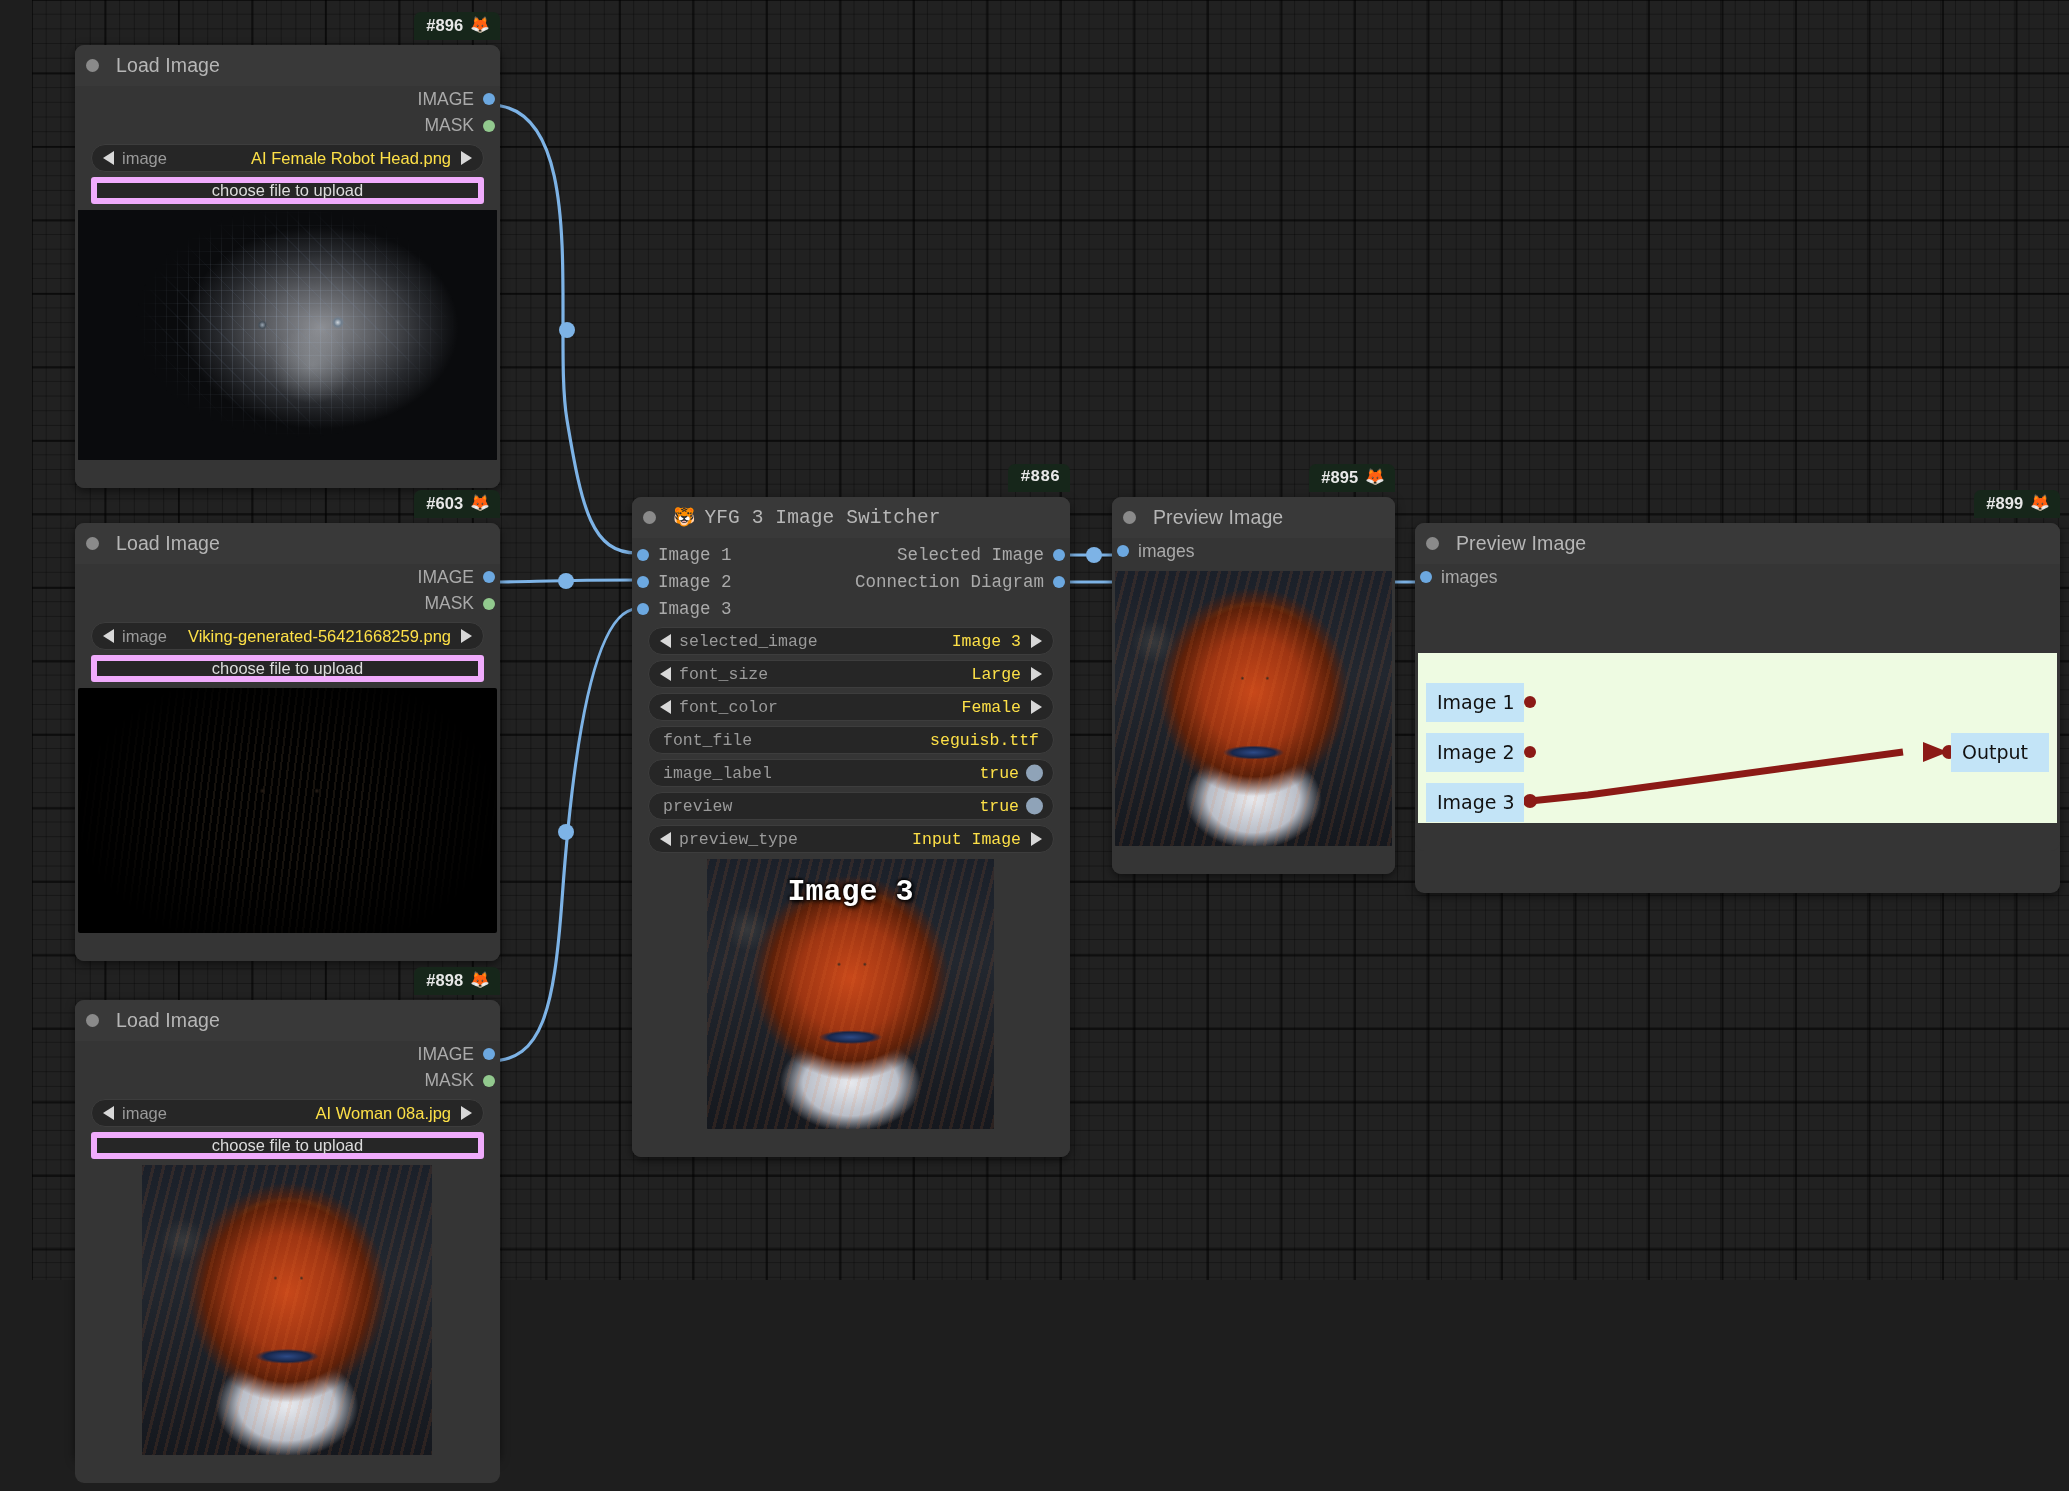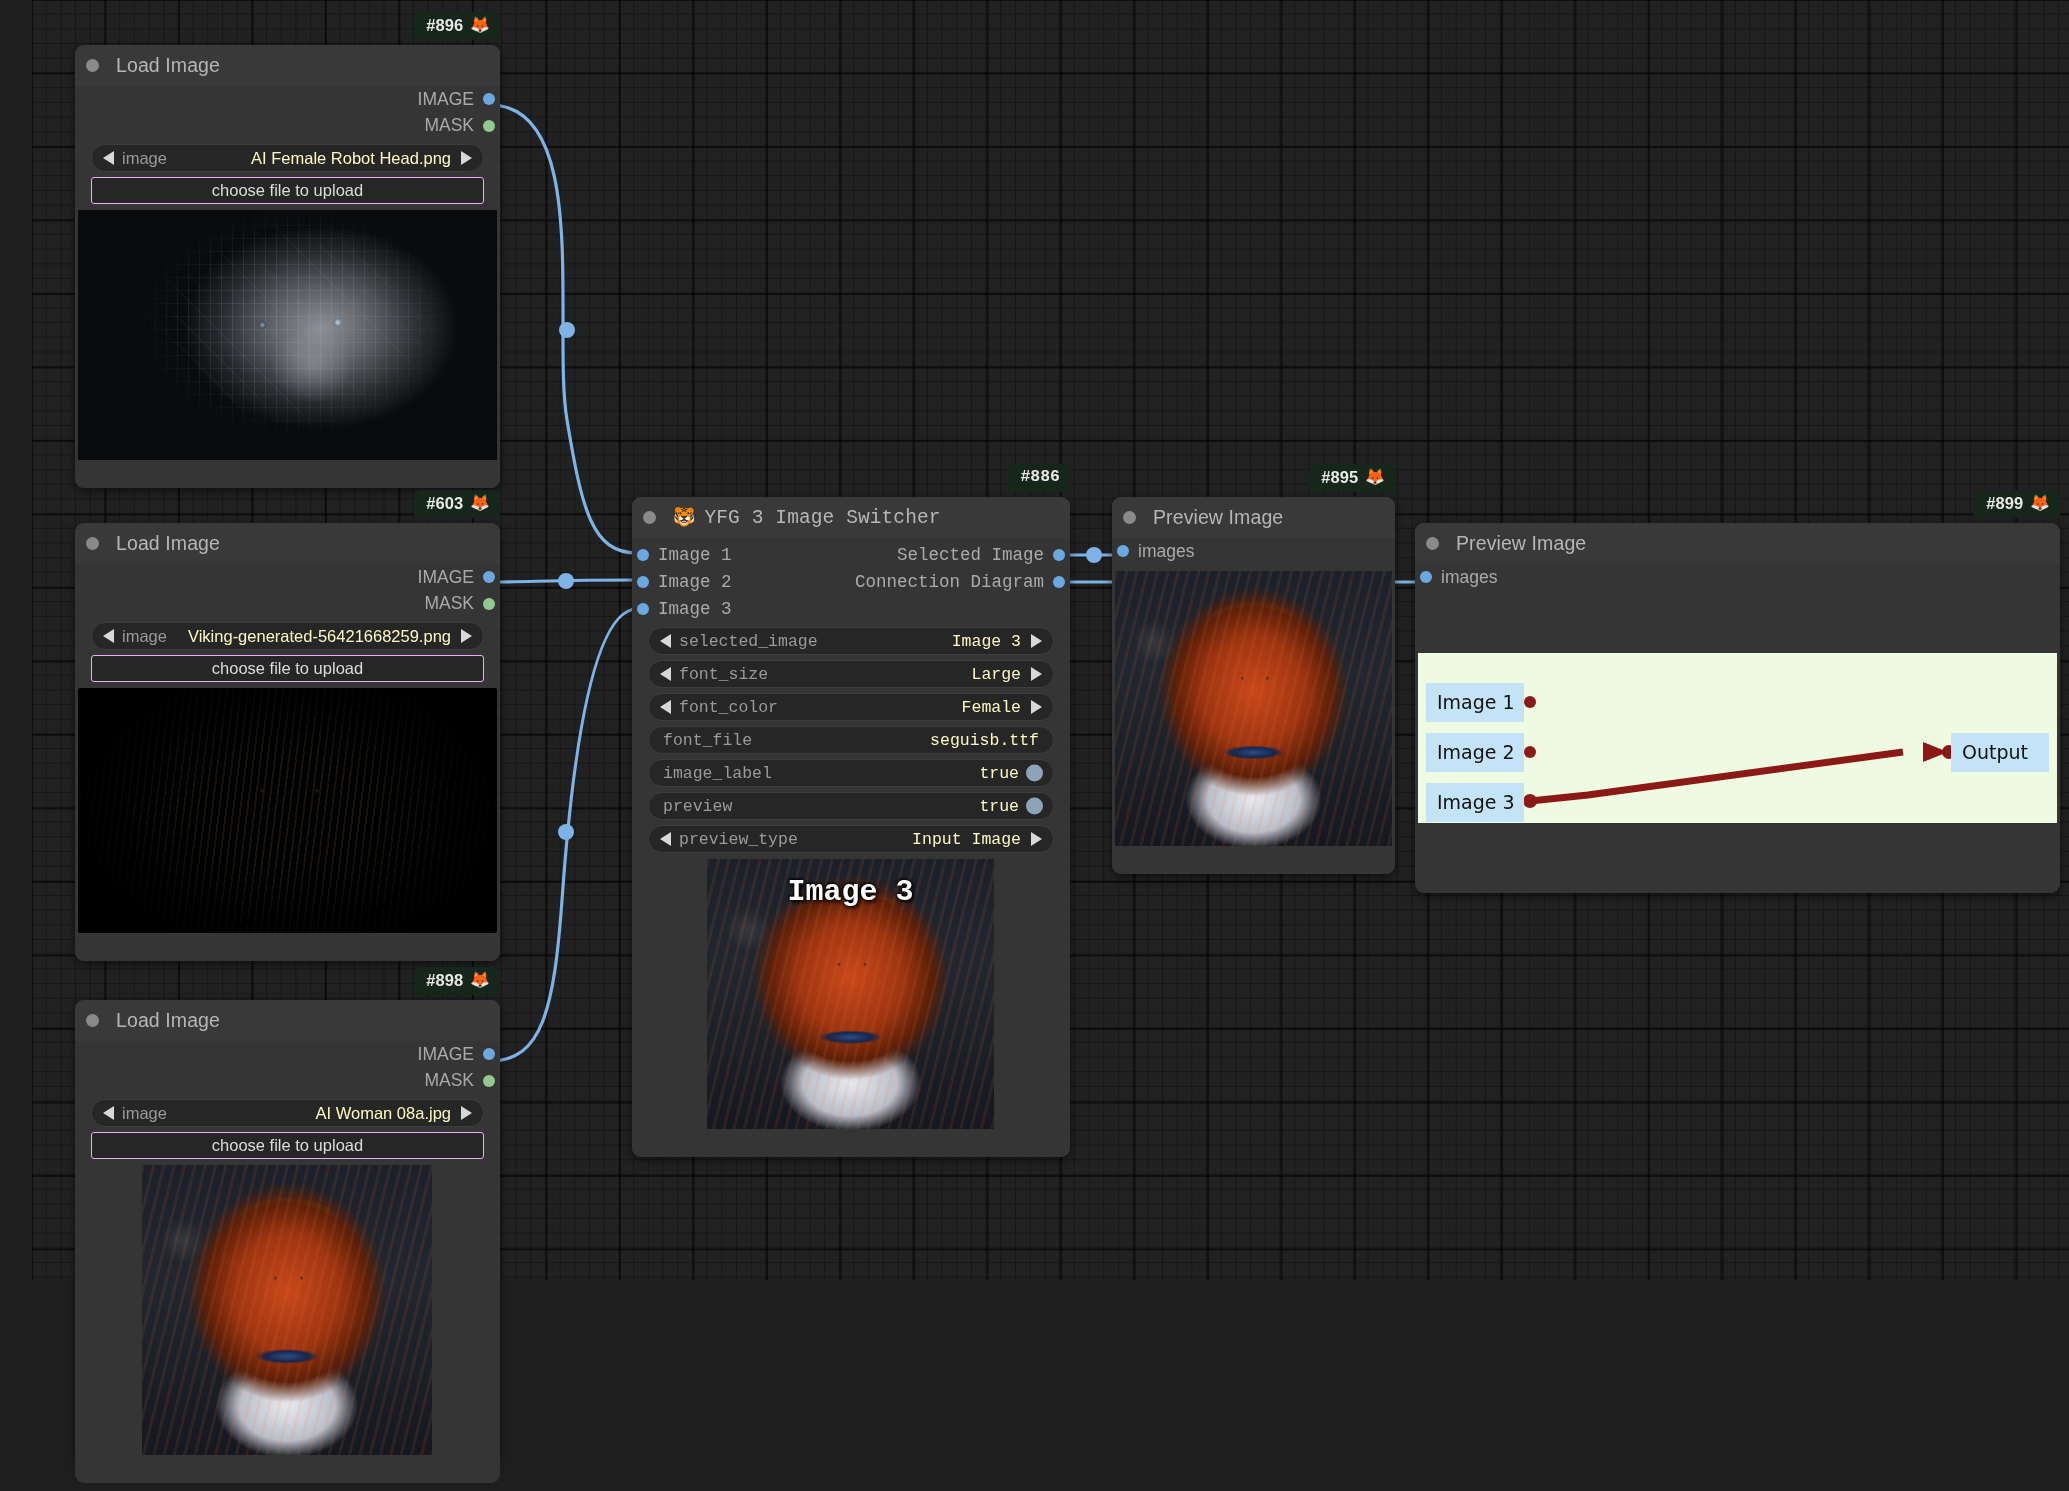--- a/index.html
+++ b/index.html
@@ -102,41 +102,41 @@
     margin: 5px 16px;
     height: 28px;
     background: #262626;
     border-radius: 14px;
     display: flex; align-items: center;
     position: relative;
     font-size: 16.5px;
     border: 1px solid #3d3d3d;
   }
   .widget .wname { color: #9a9a9a; padding-left: 14px; }
-  .widget .wval  { color: #fef9c3; margin-left: auto; padding-right: 14px; }
+  .widget .wval  { color: #fde047; margin-left: auto; padding-right: 14px; }
   .widget.arrows .wname { padding-left: 30px; }
   .widget.arrows .wval { padding-right: 32px; }
   .arrow-l, .arrow-r {
     position: absolute; top: 50%; transform: translateY(-50%);
     width: 0; height: 0; border-top: 7px solid transparent; border-bottom: 7px solid transparent;
   }
   .arrow-l { left: 11px; border-right: 11px solid #d8d8d8; }
   .arrow-r { right: 11px; border-left: 11px solid #d8d8d8; }
   .toggle-knob {
     position: absolute; right: 10px; top: 50%; transform: translateY(-50%);
     width: 17px; height: 17px; border-radius: 50%;
     background: #8fa3b8;
   }
   .widget.toggle .wval { padding-right: 34px; }
 
   .btn-widget {
     margin: 4px 16px 6px 16px;
     height: 27px;
     background: #262626;
-    border: 1px solid #f0abfc;
+    border: 6px solid #f0abfc;
     border-radius: 3px;
     display: flex; align-items: center; justify-content: center;
     color: #dcdcdc; font-size: 16.5px;
   }
 
   
   .imgbox {
     margin: 6px 3px 4px 3px;
     position: relative;
     overflow: hidden;

